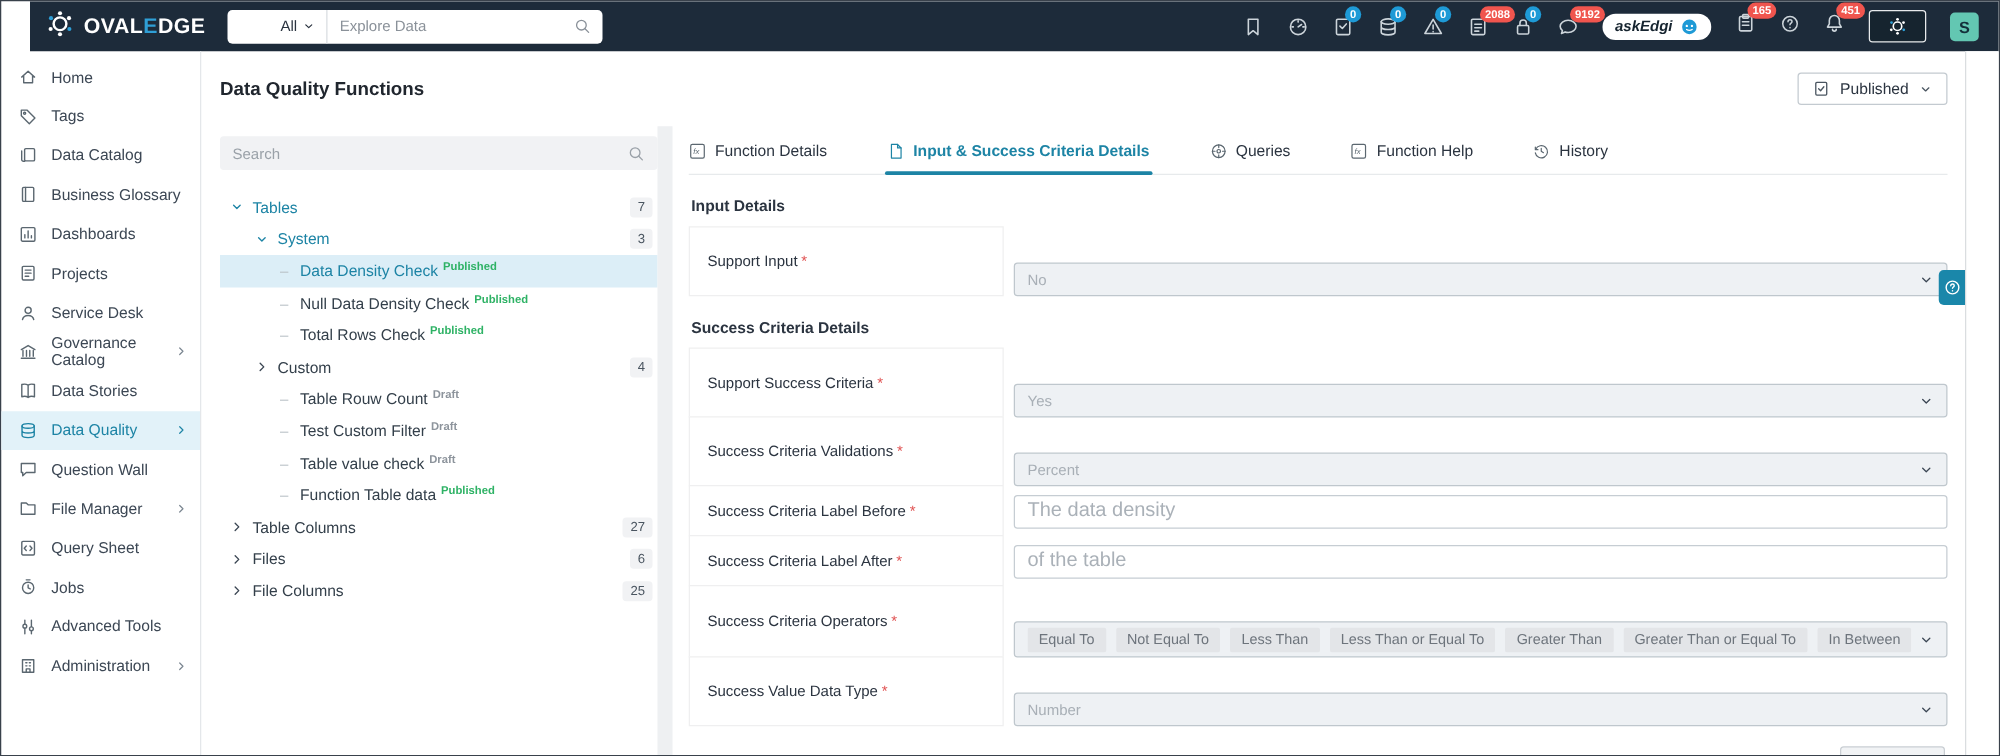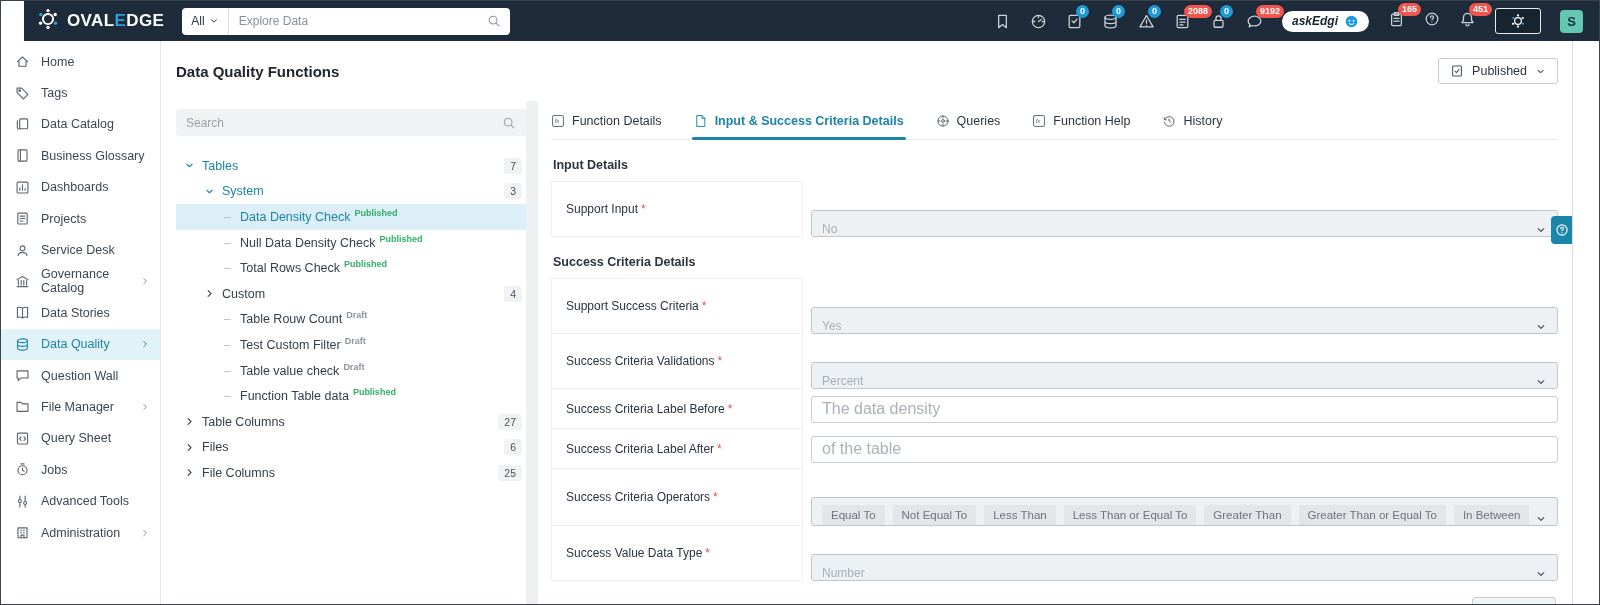--- a/index.html
+++ b/index.html
@@ -4,21 +4,21 @@
 <style>
   html,body{margin:0;padding:0;background:#fff;}
   *{box-sizing:border-box;}
   .app{width:1600px;height:605px;border:1px solid #39414b;background:#fff;
        font-family:"Liberation Sans",sans-serif;position:relative;overflow:hidden;}
 
   
   .topbar{height:40px;background:#1d2b3a;display:flex;align-items:center;padding:0 16px 0 12px;margin-left:23px;}
   .logo{display:flex;align-items:center;gap:7px;color:#fff;font-weight:bold;font-size:17px;letter-spacing:.4px;}
   .logo .e{color:#2f9fd6;}
-  .topsearch{margin-left:18px;width:328px;height:27px;background:#fff;border-radius:4px;display:flex;align-items:center;font-size:12px;}
+  .topsearch{margin-left:18px;width:300px;height:27px;background:#fff;border-radius:4px;display:flex;align-items:center;font-size:12px;padding-left:33px;}
   .topsearch .scope{display:flex;align-items:center;gap:4px;padding:0 9px;border-right:1px solid #d9dde1;color:#2b3440;height:100%;cursor:pointer;}
   .topsearch .ph{flex:1;padding:0 10px;color:#8a9199;}
   .topsearch .mag{padding-right:9px;color:#8a9199;display:flex;}
   .top-right{margin-left:auto;display:flex;align-items:center;gap:19px;}
   .tico{position:relative;color:#ccd4da;display:flex;cursor:pointer;}
   .badge{position:absolute;top:-8px;left:10px;padding:1px 4px;border-radius:8px;font-size:9px;font-weight:bold;color:#fff;line-height:11px;white-space:nowrap;}
   .askedgi{background:#fff;border-radius:13px;padding:3px 10px;display:flex;align-items:center;gap:6px;font-size:12px;font-weight:bold;font-style:italic;color:#16242f;cursor:pointer;}
   .logo-thumb{width:46px;height:26px;background:#16242f;border:1px solid #e8eaec;border-radius:3px;display:flex;align-items:center;justify-content:center;cursor:pointer;}
   .avatar{width:23px;height:23px;border-radius:4px;background:#63c7b2;color:#13303a;font-weight:bold;font-size:13px;display:flex;align-items:center;justify-content:center;cursor:pointer;}
 
@@ -54,36 +54,36 @@
   .exp{width:18px;display:flex;color:#3c4754;flex:none;}
   .exp.teal{color:#1d84a5;}
   .dash{width:16px;color:#b9c0c6;flex:none;font-size:12px;}
   .tree-label.teal{color:#1d84a5;}
   .tstatus{font-size:9px;margin-left:4px;position:relative;top:-4px;font-weight:bold;}
   .tstatus.s-published{color:#2eb265;}
   .tstatus.s-draft{color:#8d949c;}
   .tree-count{margin-left:auto;margin-right:4px;background:#f1f2f4;border-radius:3px;font-size:10.5px;color:#4a5560;padding:2px 6px;}
 
   
-  .tabs{display:flex;gap:32px;border-bottom:1px solid #e7eaec;padding-top:13px;flex:none;}
+  .tabs{display:flex;gap:48px;border-bottom:1px solid #e7eaec;padding-top:13px;flex:none;}
   .tab{display:flex;gap:7px;align-items:center;font-size:12.5px;color:#2b3440;padding-bottom:11px;position:relative;cursor:pointer;}
   .tab .ticon{display:flex;color:#5b6770;}
   .tab.active{color:#1d84a5;font-weight:bold;}
   .tab.active .ticon{color:#1d84a5;}
   .tab.active::after{content:"";position:absolute;left:-2px;right:-2px;bottom:-1px;height:3px;background:#1d84a5;border-radius:2px;}
 
   
   .section-title{font-size:12.5px;font-weight:bold;color:#2b3440;margin:18px 0 10px 2px;}
   .form-row{display:flex;align-items:stretch;}
   .label-cell{width:252px;flex:none;border:1px solid #efeff0;margin-top:-1px;padding:0 14px;display:flex;align-items:center;
               font-size:12px;color:#2b3440;background:#fff;min-height:41px;}
   .form-row:first-of-type .label-cell{margin-top:0;}
   .req{color:#e05252;margin-left:3px;}
   .field-cell{flex:1;display:flex;align-items:center;padding-left:8px;min-width:0;}
-  .select{flex:1;height:27px;background:#eef1f4;border:1px solid #bfc7cd;border-radius:3px;display:flex;align-items:flex-end;
+  .select{flex:1;height:27px;background:#eef1f4;border:1px solid #bfc7cd;border-radius:3px;display:flex;align-items:center;
           padding:0 10px;font-size:12px;color:#a8afb6;cursor:pointer;min-width:0;overflow:hidden;margin-top:28px;}
   .select .sel-chev{margin-left:auto;display:flex;color:#3c4754;flex:none;}
   .text-input{flex:1;height:27px;border:1px solid #c6cdd3;border-radius:3px;padding:0 10px;font-size:16px;color:#aab1b8;
               background:#fff;font-family:inherit;outline:none;min-width:0;}
   .chipwrap{display:flex;gap:8px;align-items:center;overflow:hidden;}
   .chip{background:#e3e5e8;border-radius:2px;padding:4px 9px;font-size:11.5px;color:#6d747c;white-space:nowrap;}
   .save-row{display:flex;justify-content:flex-end;margin-top:16px;padding-right:2px;}
   .save-btn{display:flex;align-items:center;gap:22px;background:#f1f3f5;border:1px solid #c9ced3;border-radius:3px;
             padding:4px 10px;font-size:12px;color:#6b727a;font-family:inherit;cursor:pointer;}
   .save-btn .sic{display:flex;color:#6b727a;}

